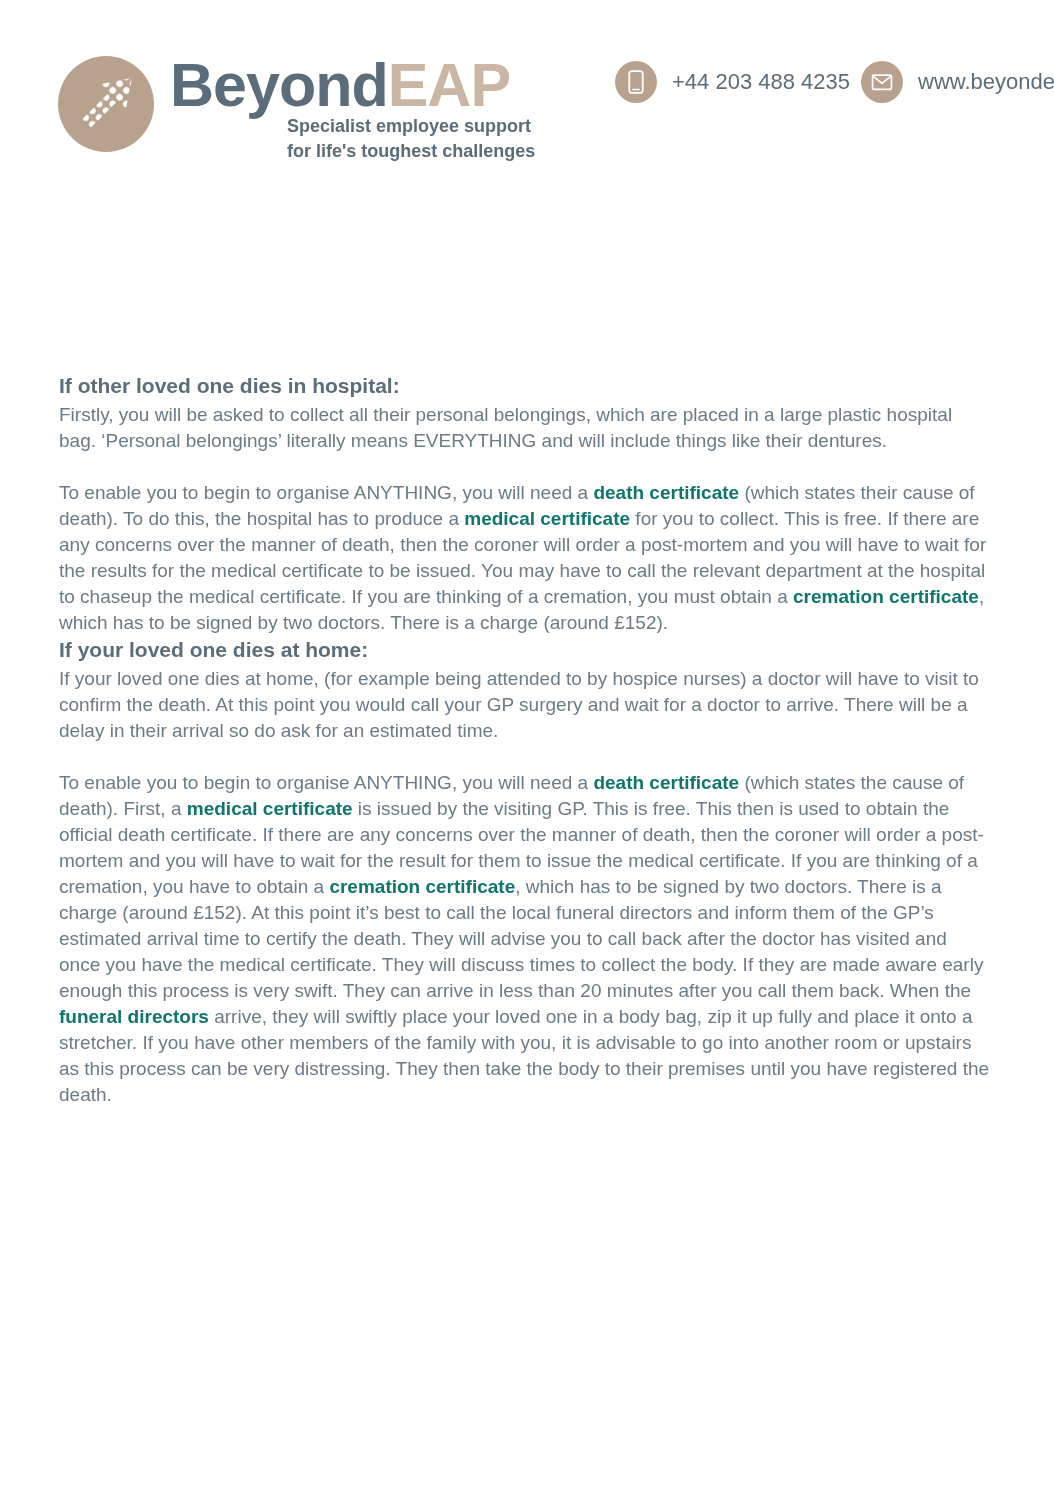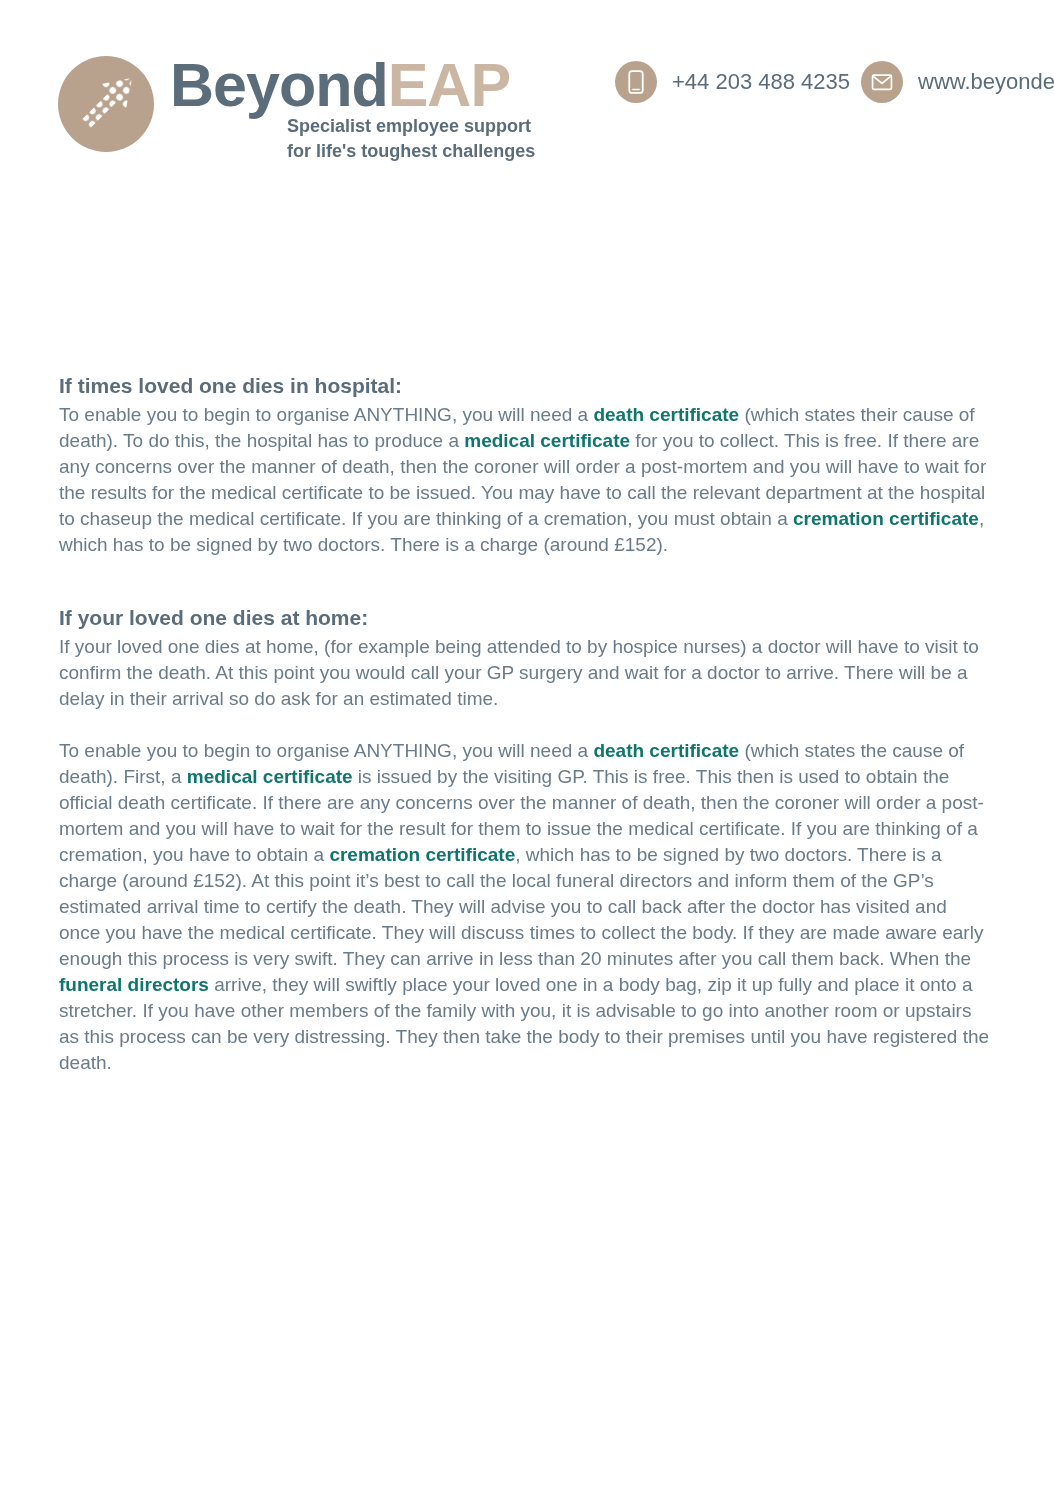--- a/index.html
+++ b/index.html
@@ -40,21 +40,21 @@
   .contact-label { font-size: 22px; color: var(--heading-slate); white-space: nowrap; }
   .content {
     position: absolute; left: 59px; top: 372px; width: 932px;
     color: var(--body-text); font-size: 19px; line-height: 26px;
   }
   .intro {
     margin: 0 0 104px 0;
     font-size: 20px; font-weight: 700; line-height: 28px;
     color: var(--heading-slate);
   }
-  .section { margin-top: 46px; }
+  .section { }
   .section:first-child { margin-top: 0; }
   .section-heading {
     margin: 0; font-size: 21px; font-weight: 700; line-height: 28px;
     color: var(--heading-slate);
   }
   .para { margin: 26px 0 0 0; }
   .section .para:first-of-type { margin-top: 2px; }
   .para strong { font-weight: 700; color: #0f766e; }
 </style>
 </head>
@@ -122,21 +122,22 @@
             <text x="20" y="26.4" text-anchor="middle" font-family="Liberation Sans, DejaVu Sans, sans-serif" font-weight="bold" font-size="17" fill="#fff">in</text>
           </svg>
         </span>
         <span class="contact-label">beyondeap</span>
       </div>
     </div>
 
   <main class="content">
     <div id="sections">
         <section class="section">
-          <h2 class="section-heading">If times loved one dies in hospital:</h2>
+          <h2 class="section-heading">If other loved one dies in hospital:</h2>
+          <p class="para"><span>Firstly, you will be asked to collect all their personal belongings, which are placed in a large plastic hospital bag. ‘Personal belongings’ literally means EVERYTHING and will include things like their dentures.</span></p>
           <p class="para"><span>To enable you to begin to organise ANYTHING, you will need a </span><strong>death certificate</strong><span> (which states their cause of death). To do this, the hospital has to produce a </span><strong>medical certificate</strong><span> for you to collect. This is free. If there are any concerns over the manner of death, then the coroner will order a post-mortem and you will have to wait for the results for the medical certificate to be issued. You may have to call the relevant department at the hospital to chaseup the medical certificate. If you are thinking of a cremation, you must obtain a </span><strong>cremation certificate</strong><span>, which has to be signed by two doctors. There is a charge (around £152).</span></p>
         </section>
         <section class="section">
           <h2 class="section-heading">If your loved one dies at home:</h2>
           <p class="para"><span>If your loved one dies at home, (for example being attended to by hospice nurses) a doctor will have to visit to confirm the death. At this point you would call your GP surgery and wait for a doctor to arrive. There will be a delay in their arrival so do ask for an estimated time.</span></p>
           <p class="para"><span>To enable you to begin to organise ANYTHING, you will need a </span><strong>death certificate</strong><span> (which states the cause of death). First, a </span><strong>medical certificate</strong><span> is issued by the visiting GP. This is free. This then is used to obtain the official death certificate. If there are any concerns over the manner of death, then the coroner will order a post-mortem and you will have to wait for the result for them to issue the medical certificate. If you are thinking of a cremation, you have to obtain a </span><strong>cremation certificate</strong><span>, which has to be signed by two doctors. There is a charge (around £152). At this point it’s best to call the local funeral directors and inform them of the GP’s estimated arrival time to certify the death. They will advise you to call back after the doctor has visited and once you have the medical certificate. They will discuss times to collect the body. If they are made aware early enough this process is very swift. They can arrive in less than 20 minutes after you call them back. When the </span><strong>funeral directors</strong><span> arrive, they will swiftly place your loved one in a body bag, zip it up fully and place it onto a stretcher. If you have other members of the family with you, it is advisable to go into another room or upstairs as this process can be very distressing. They then take the body to their premises until you have registered the death.</span></p>
         </section>
       </div>
   </main>
 

